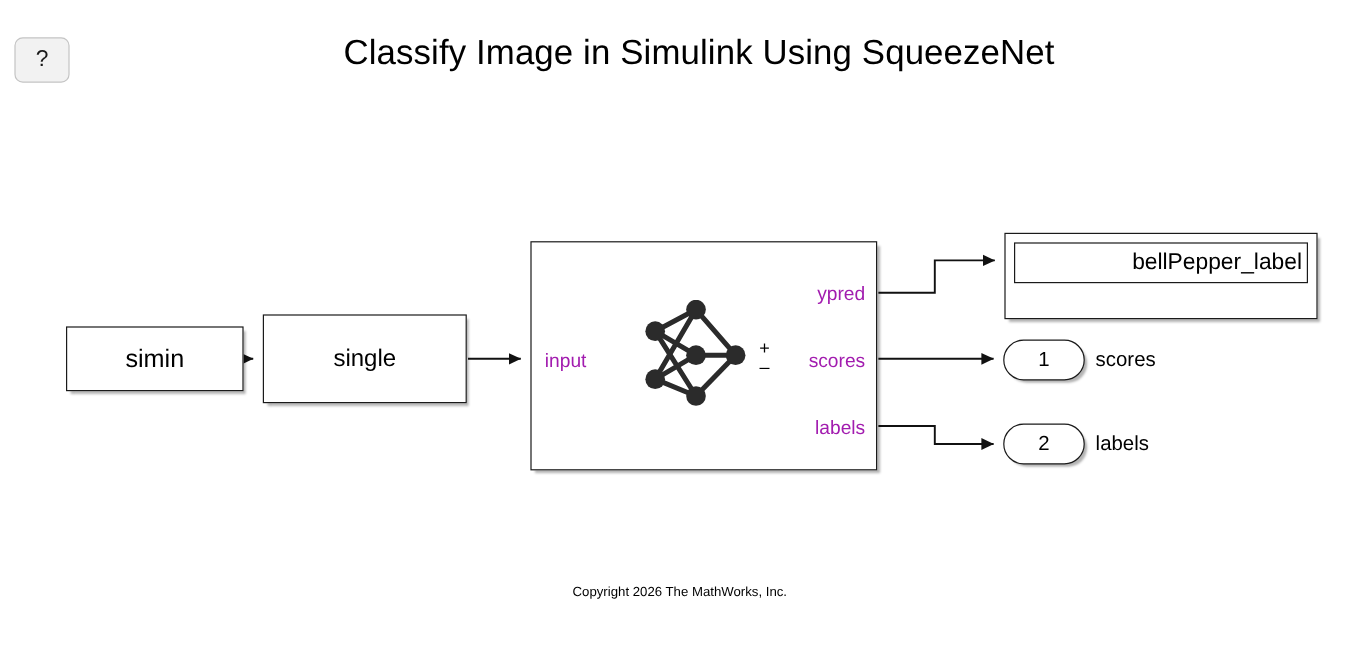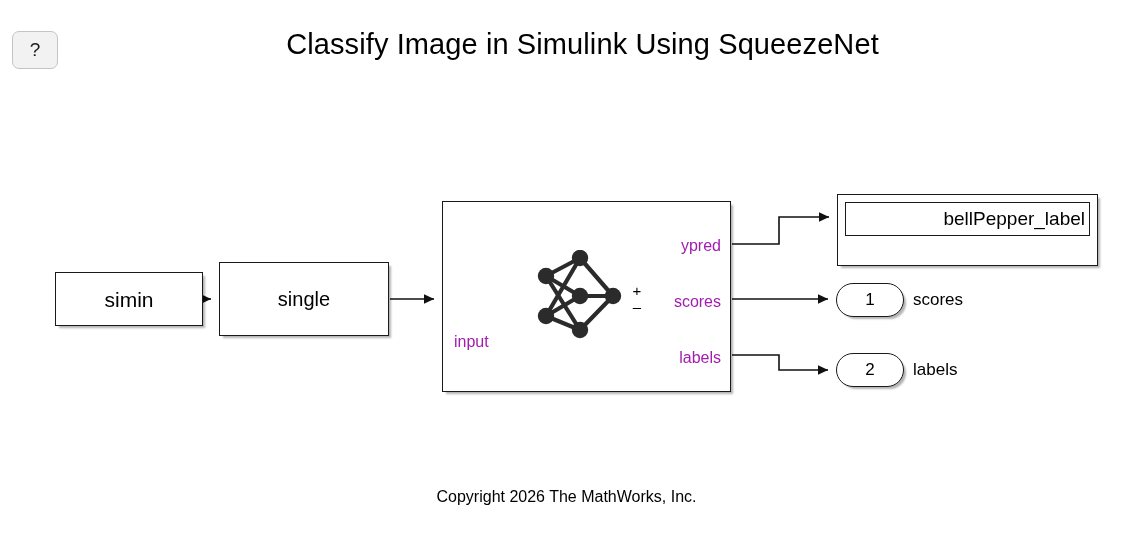--- a/index.html
+++ b/index.html
@@ -51,21 +51,21 @@
     color: #000;
     white-space: nowrap;
     padding-left: 16px;
   }
   .copyright {
     position: absolute;
     left: 0;
     top: 488px;
     width: 1133px;
     text-align: center;
-    font-size: 16px;
+    font-size: 11px;
     color: #000;
   }
 
   
   .blk {
     position: absolute;
     background: #ffffff;
     border: 1.6px solid #1a1a1a;
     box-sizing: border-box;
     box-shadow: 3px 3px 2px -1px rgba(0,0,0,0.30);
@@ -104,21 +104,21 @@
     height: 191px;
     display: block;
   }
   .port-label {
     position: absolute;
     font-size: 16px;
     color: #a21caf;
     line-height: 1;
     white-space: nowrap;
   }
-  #lbl-input  { left: 11px;  top: 92px; margin-top: 40px; }
+  #lbl-input  { left: 11px;  top: 92px; }
   #lbl-ypred  { right: 9px;  top: 36px; }
   #lbl-scores { right: 9px;  top: 92px; }
   #lbl-labels { right: 9px;  top: 148px; }
 
   .pm-group {
     position: absolute;
     left: 188px;
     top: 82px;
     width: 12px;
     height: 32px;

